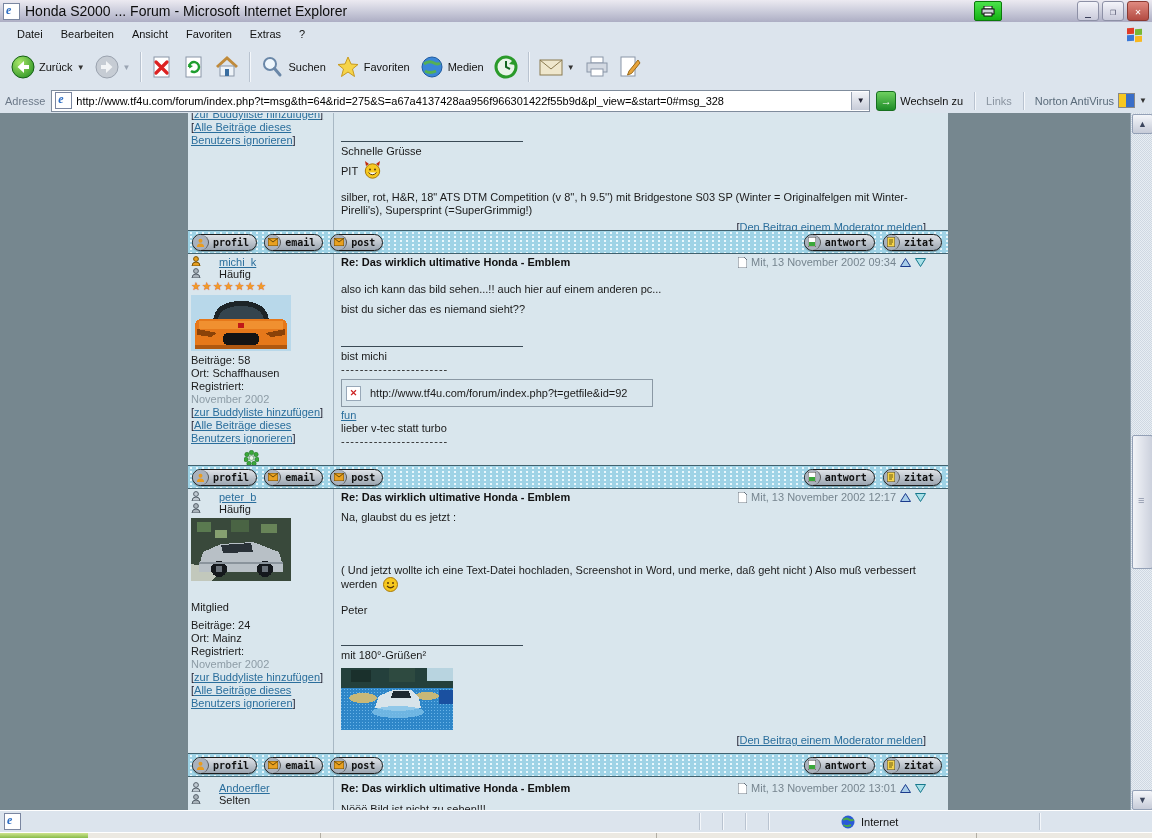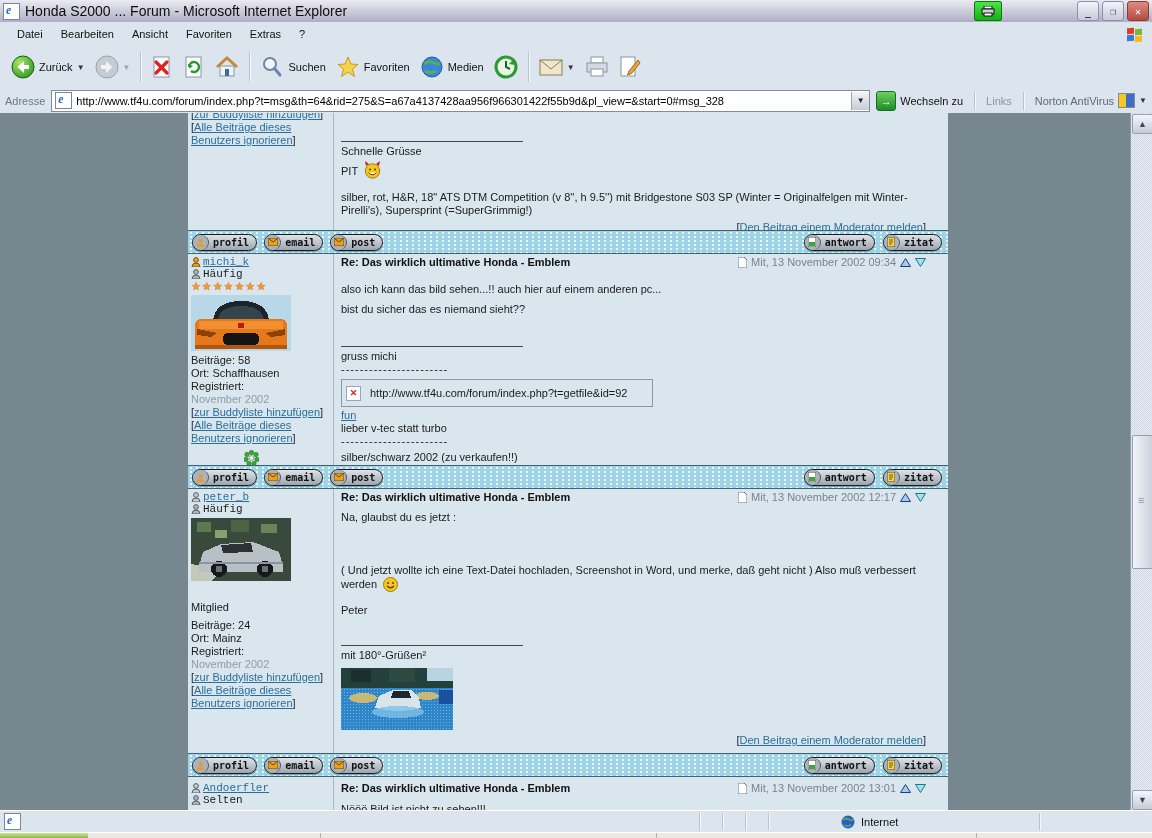--- a/index.html
+++ b/index.html
@@ -53,21 +53,21 @@
   .post{display:flex;align-items:stretch;}
   .side{width:142px;flex:none;padding:2px 0 2px 3px;border-right:1px solid #a8b8c4;font-size:11px;color:#1a1a1a;line-height:12px;}
   .pbody{flex:1;padding:2px 22px 2px 7px;font-size:11px;color:#1a1a1a;line-height:13px;}
   .hrow{display:flex;align-items:center;}
   .ptitle{font-weight:bold;font-size:11px;color:#111;}
   .pdate{margin-left:auto;display:flex;align-items:center;gap:4px;color:#76858f;white-space:nowrap;text-align:right;}
   a.flink{color:#2a6e9c;text-decoration:underline;cursor:pointer;}
   .brkt{color:#223;text-decoration:none;}
   .sideline{display:block;margin-top:1px;}
   .graytxt{color:#8d9ca6;}
-  .userrow{display:flex;align-items:center;gap:2px;font-family:Liberation Mono, monospace;}
+  .userrow{display:flex;gap:18px;}
   .stars{color:#f09c28;text-shadow:0 0 1px #c23;font-size:11px;letter-spacing:1px;}
   .sighr{border:0;border-top:1px solid #3a4a55;width:182px;margin:4px 0 3px 0;}
   .dashes{letter-spacing:1px;color:#222;}
   .attach{border:1px solid #8a98a4;width:302px;height:18px;display:flex;align-items:center;gap:9px;padding:4px;margin:3px 0 2px 0;}
   .bimg{width:13px;height:13px;background:#fff;border:1px solid #98a8b8;color:#c22;
     display:flex;align-items:center;justify-content:center;font-size:9px;font-weight:bold;flex:none;}
   .report{text-align:right;margin-top:4px;}
   .abar{height:22px;border-top:1px solid #41626f;border-bottom:1px solid #41626f;
     background-color:#9fd3e6;
     background-image:radial-gradient(#eaf7fc 0.9px,rgba(0,0,0,0) 1px);background-size:6px 4px;
@@ -406,30 +406,29 @@
                   <path d="M0.5 8.5 L5.5 0.5 L10.5 8.5 Z" fill="#a8cce8" stroke="#1a3a8c"></path>
                 </svg>
               <svg width="11" height="9" viewBox="0 0 11 9">
                   <path d="M0.5 0.5 L10.5 0.5 L5.5 8.5 Z" fill="#a8e0e8" stroke="#17788c"></path>
                 </svg>
             </span>
           </div>
           <div style="margin-top:14px;">also ich kann das bild sehen...!! auch hier auf einem anderen pc...</div>
           <div style="margin-top:7px;">bist du sicher das es niemand sieht??</div>
           <hr class="sighr" style="margin-top:30px;">
-          <div>gruss michi</div>
+          <div>bist michi</div>
           <div class="dashes">-----------------------</div>
           <div class="attach">
             <span class="bimg">✕</span>
             <span>http://www.tf4u.com/forum/index.php?t=getfile&amp;id=92</span>
           </div>
           <a class="flink">fun</a>
           <div>lieber v-tec statt turbo</div>
           <div class="dashes">-----------------------</div>
-          <div style="margin-top:3px;">silber/schwarz 2002 (zu verkaufen!!)</div>
           
         </div>
       </div>
 
       <div class="abar">
         <span class="agrp-l">
           <span class="pill">
               <span class="ic">
                 <svg width="9" height="9" viewBox="0 0 10 10">
                   <circle cx="5" cy="3" r="2.2" fill="#e89c20"></circle>

